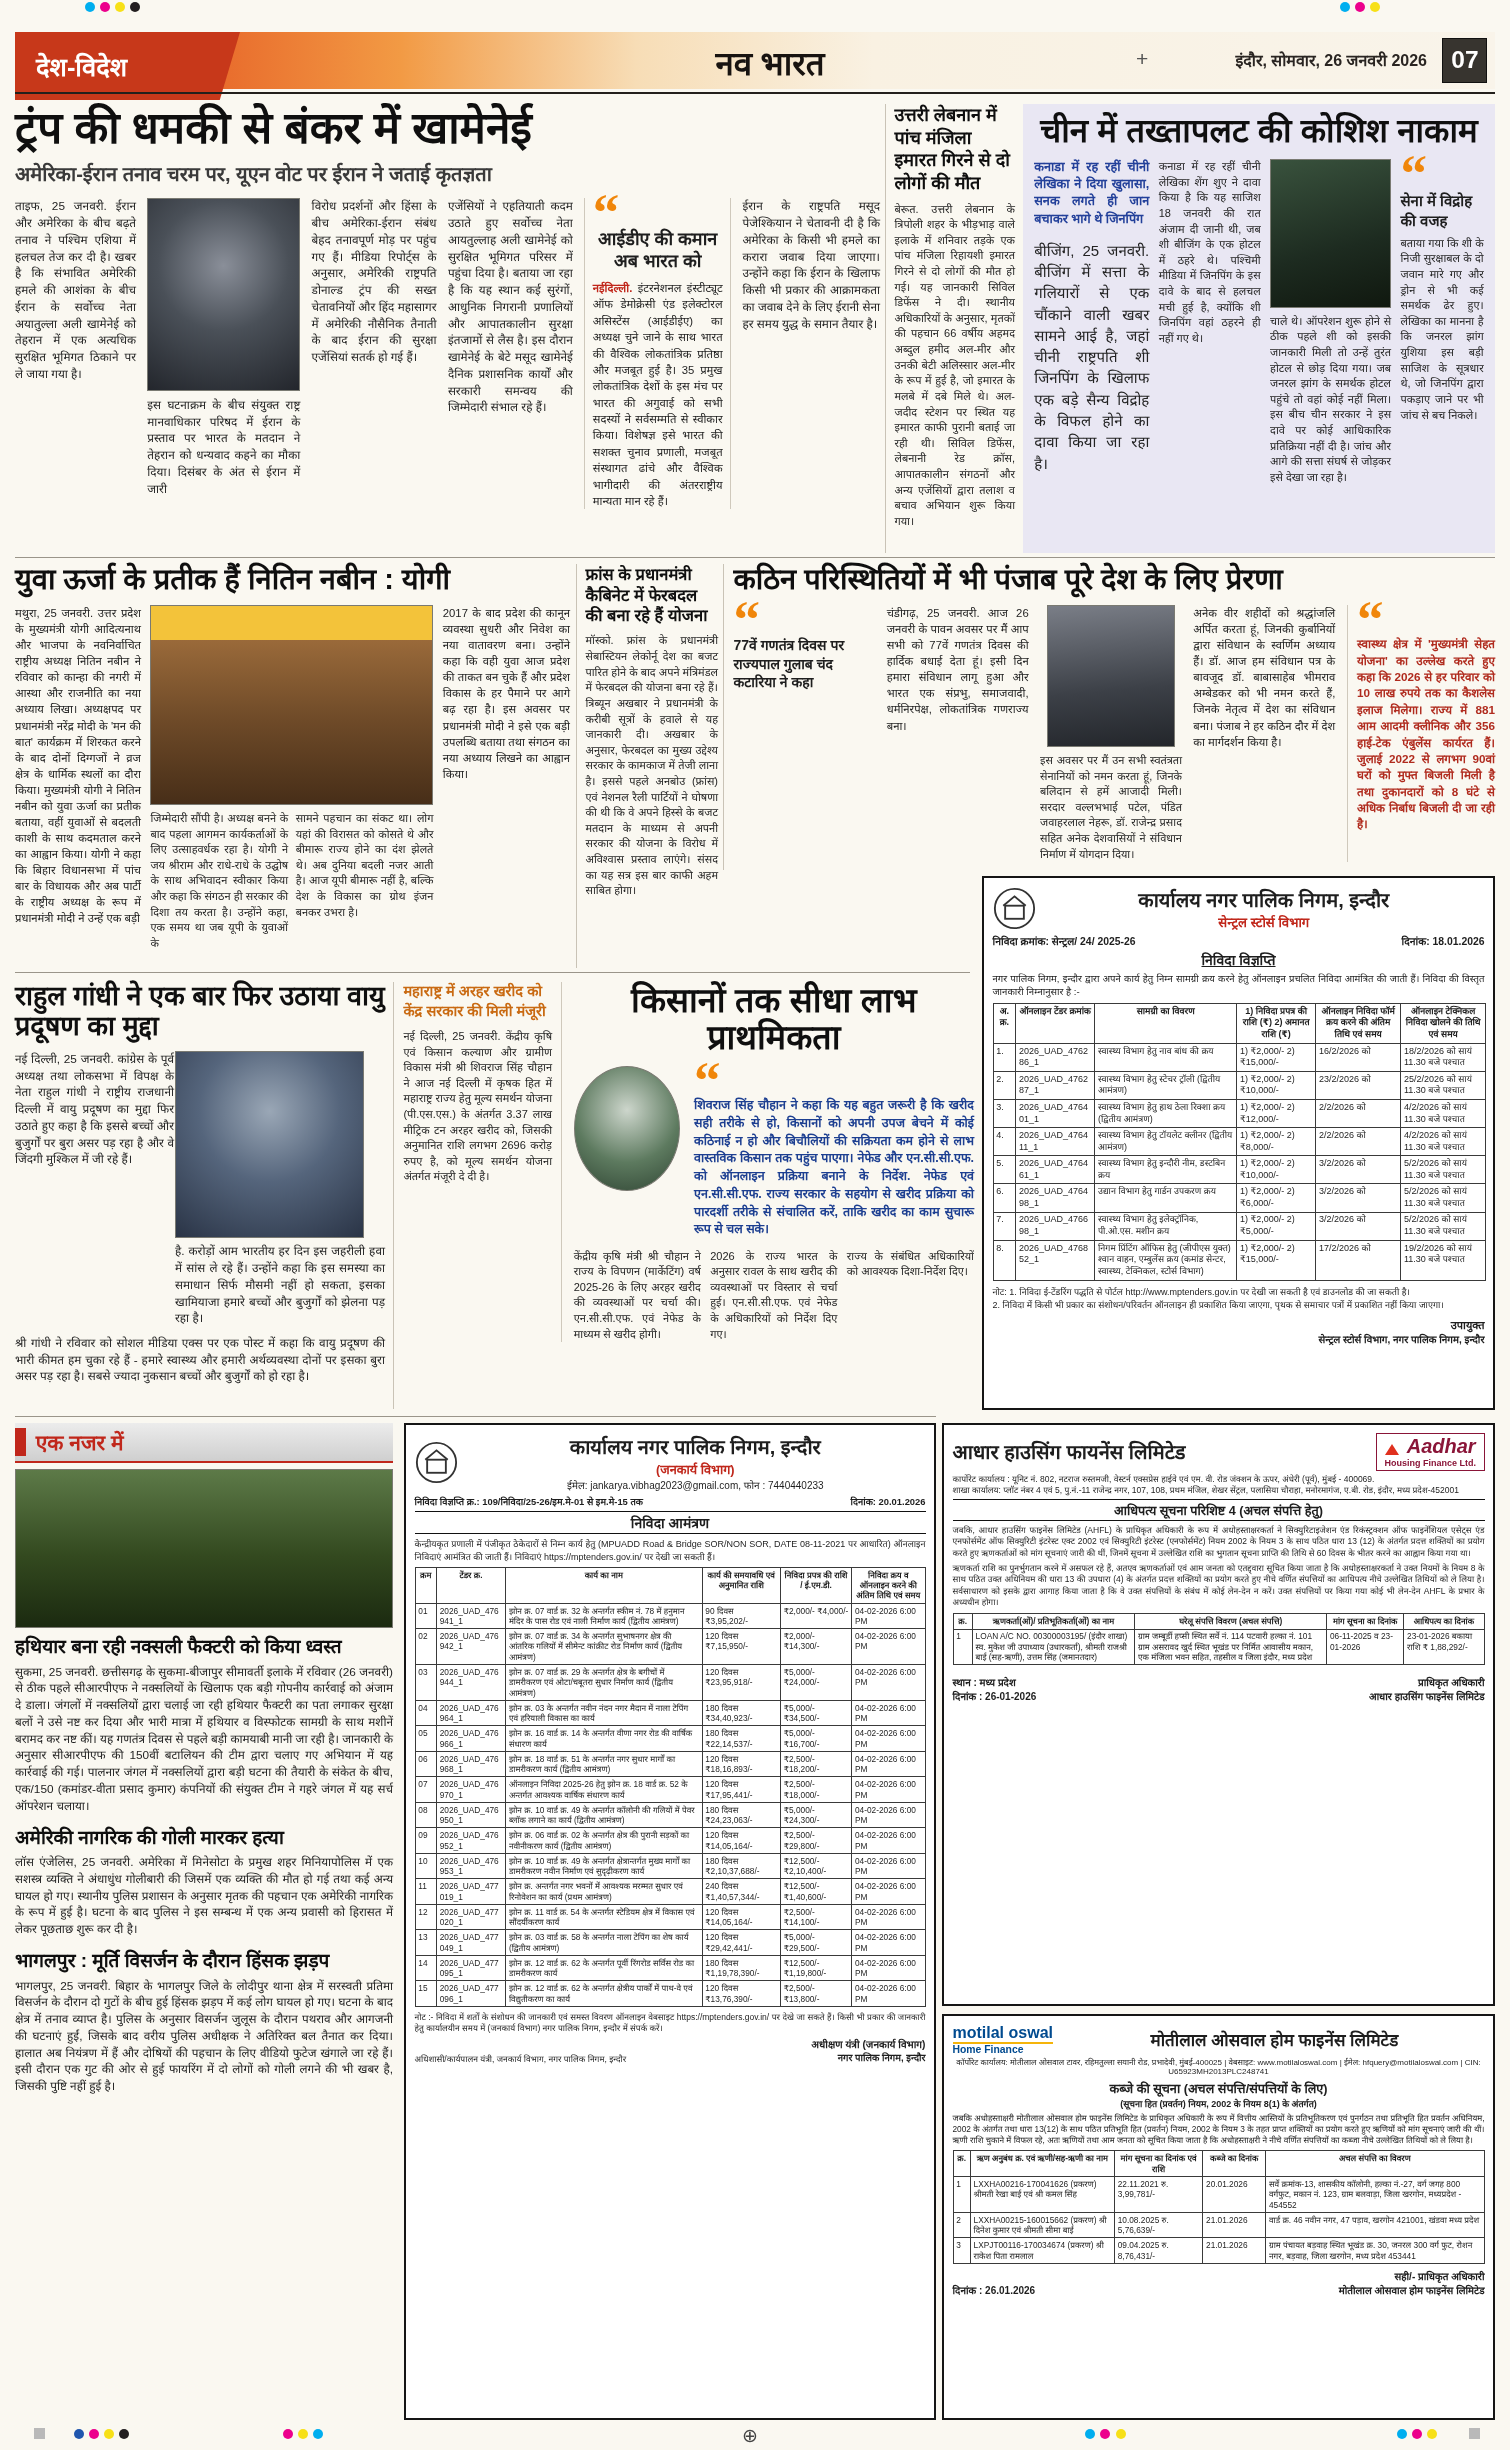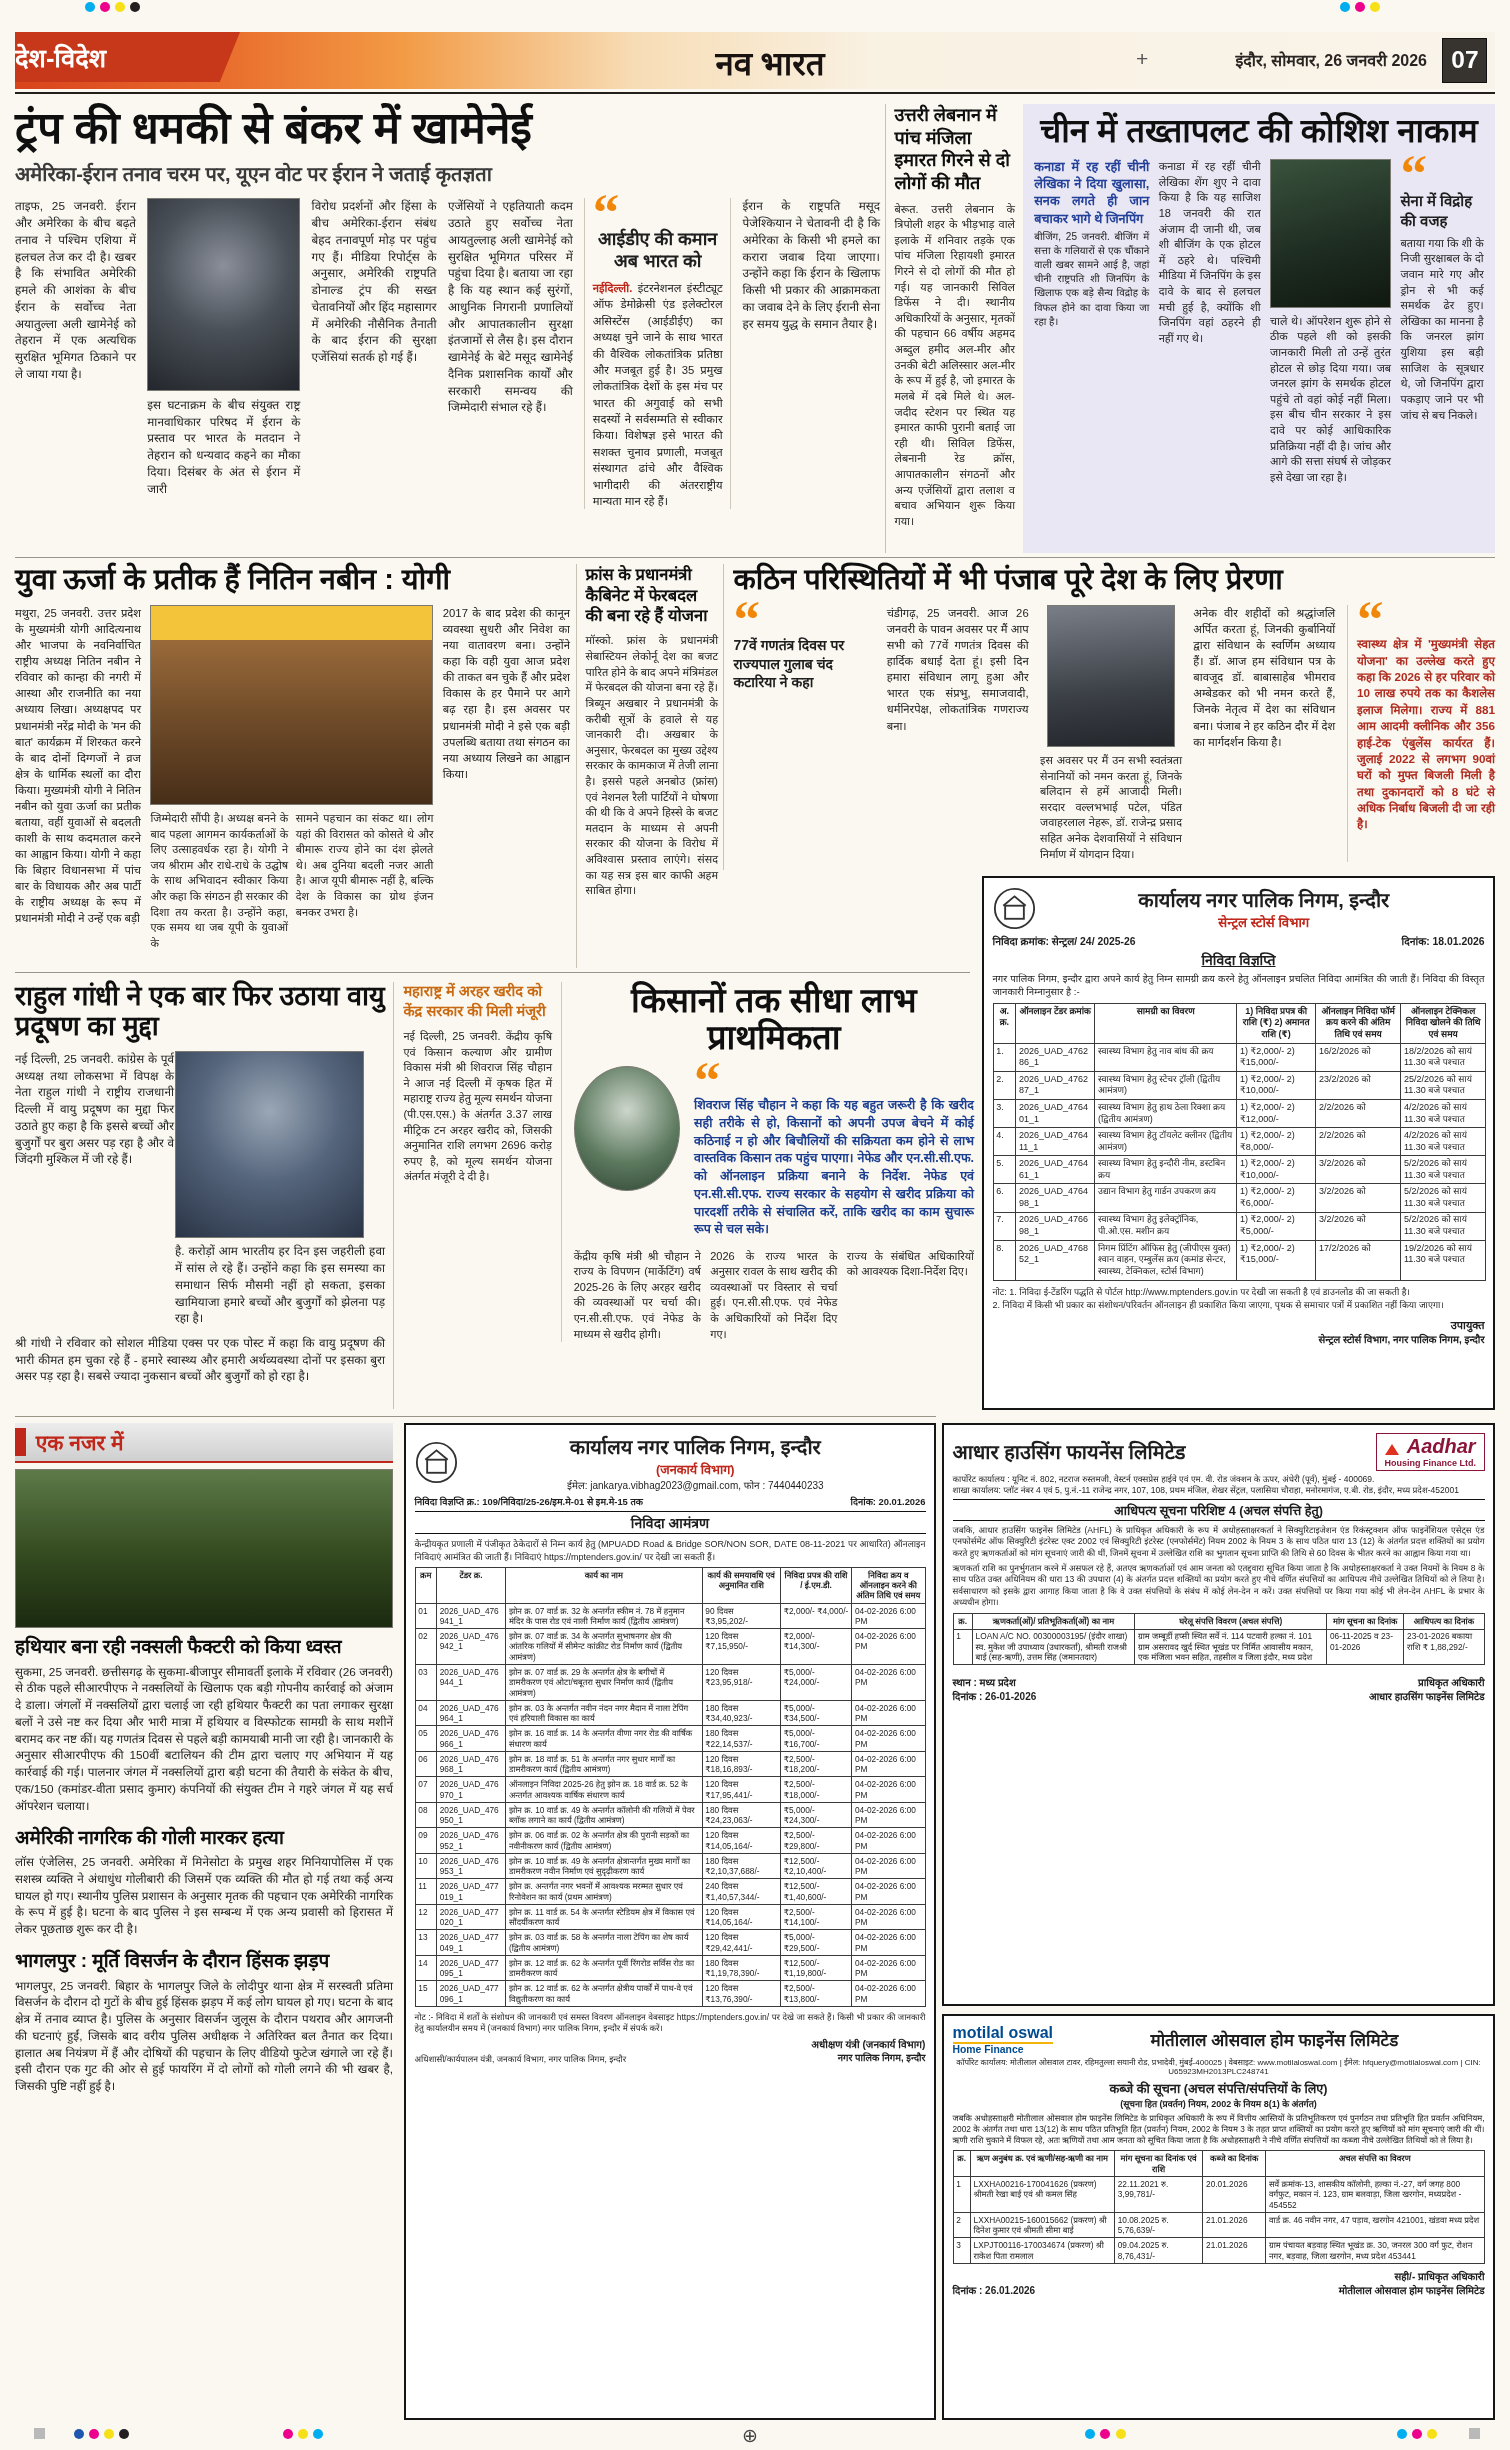--- a/index.html
+++ b/index.html
@@ -32,21 +32,21 @@
   <span class="dot abs" style="left:85px;top:1.9px;background:#00aeef"></span>
   <span class="dot abs" style="left:100px;top:1.9px;background:#ec008c"></span>
   <span class="dot abs" style="left:115px;top:1.9px;background:#f7e017"></span>
   <span class="dot abs" style="left:130px;top:1.9px;background:#231f20"></span>
   <span class="dot abs" style="left:1340px;top:1.9px;background:#00aeef"></span>
   <span class="dot abs" style="left:1355px;top:1.9px;background:#ec008c"></span>
   <span class="dot abs" style="left:1370px;top:1.9px;background:#f7e017"></span>
 </div>
 
 <div class="abs mast" style="left:15px;top:32px;width:1480px;height:57px">
-  <div class="abs" style="left:0;top:0;width:225px;height:50px;background:#c7381a;clip-path:polygon(0 0,100% 0,91% 100%,0 100%);display:flex;align-items:center;">
+  <div class="abs" style="left:0;top:0;width:225px;height:68px;background:#c7381a;clip-path:polygon(0 0,100% 0,91% 100%,0 100%);display:flex;align-items:center;padding-left:21px">
     <span style="color:#fff;font-size:25.5px;font-weight:bold">देश-विदेश</span>
   </div>
   <div class="abs" style="left:604px;top:7.6px;width:302px;text-align:center">
     <span style="font-family:'Liberation Serif',serif;font-size:33px;font-weight:bold;color:#181310">नव भारत</span>
   </div>
   <div class="abs" style="left:1121px;top:15px;font-size:21px;color:#555">+</div>
   <div class="abs" style="right:68px;top:17px;font-size:16px;font-weight:bold;color:#2a2522">इंदौर, सोमवार, 26 जनवरी 2026</div>
   <div class="abs" style="right:7.6px;top:5.7px;width:45px;height:45px;background:#37342f;border:1.9px solid #111;display:flex;align-items:center;justify-content:center">
     <span style="color:#fff;font-size:24.5px;font-weight:bold">07</span>
   </div>
@@ -79,21 +79,21 @@
 <div class="abs vline" style="left:885px;top:104px;width:130px;height:449px;padding-left:8.5px">
   <div class="hl" style="font-size:18px;line-height:1.25">उत्तरी लेबनान में पांच मंजिला इमारत गिरने से दो लोगों की मौत</div>
   <div class="bodytxt" style="font-size:11px;margin-top:7.6px">बेरूत. उत्तरी लेबनान के त्रिपोली शहर के भीड़भाड़ वाले इलाके में शनिवार तड़के एक पांच मंजिला रिहायशी इमारत गिरने से दो लोगों की मौत हो गई। यह जानकारी सिविल डिफेंस ने दी। स्थानीय अधिकारियों के अनुसार, मृतकों की पहचान 66 वर्षीय अहमद अब्दुल हमीद अल-मीर और उनकी बेटी अलिस्सार अल-मीर के रूप में हुई है, जो इमारत के मलबे में दबे मिले थे। अल-जदीद स्टेशन पर स्थित यह इमारत काफी पुरानी बताई जा रही थी। सिविल डिफेंस, लेबनानी रेड क्रॉस, आपातकालीन संगठनों और अन्य एजेंसियों द्वारा तलाश व बचाव अभियान शुरू किया गया।</div>
 </div>
 
 <div class="abs" style="left:1023px;top:104px;width:472px;height:449px;background:#e9e7f3;padding:9.4px 11.3px">
   <div class="hl" style="font-size:33px;text-align:center">चीन में तख्तापलट की कोशिश नाकाम</div>
   <div class="cols" style="gap:9.4px;margin-top:9.4px">
     <div style="width:115px">
       <div style="font-size:12.7px;font-weight:bold;color:#23409a;line-height:1.35;text-align:justify">कनाडा में रह रहीं चीनी लेखिका ने दिया खुलासा, सनक लगते ही जान बचाकर भागे थे जिनपिंग</div>
-      <div class="bodytxt" style="font-size:10px;margin-top:2px">बीजिंग, 25 जनवरी. बीजिंग में सत्ता के गलियारों से एक चौंकाने वाली खबर सामने आई है, जहां चीनी राष्ट्रपति शी जिनपिंग के खिलाफ एक बड़े सैन्य विद्रोह के विफल होने का दावा किया जा रहा है।</div>
+      <div class="bodytxt" style="font-size:15px;margin-top:12px">बीजिंग, 25 जनवरी. बीजिंग में सत्ता के गलियारों से एक चौंकाने वाली खबर सामने आई है, जहां चीनी राष्ट्रपति शी जिनपिंग के खिलाफ एक बड़े सैन्य विद्रोह के विफल होने का दावा किया जा रहा है।</div>
     </div>
     <div class="bodytxt" style="width:102px;font-size:11px">कनाडा में रह रहीं चीनी लेखिका शेंग शुए ने दावा किया है कि यह साजिश 18 जनवरी की रात अंजाम दी जानी थी, जब शी बीजिंग के एक होटल में ठहरे थे। पश्चिमी मीडिया में जिनपिंग के इस दावे के बाद से हलचल मची हुई है, क्योंकि शी जिनपिंग वहां ठहरने ही नहीं गए थे।</div>
     <div style="width:121px">
       <div class="photo" style="width:121px;height:149px;background:linear-gradient(165deg,#39523d 0%,#1d2b20 60%,#10180f 100%)"></div>
       <div class="bodytxt" style="font-size:11px;margin-top:5.7px">चाले थे। ऑपरेशन शुरू होने से ठीक पहले शी को इसकी जानकारी मिली तो उन्हें तुरंत होटल से छोड़ दिया गया। जब जनरल झांग के समर्थक होटल पहुंचे तो वहां कोई नहीं मिला। इस बीच चीन सरकार ने इस दावे पर कोई आधिकारिक प्रतिक्रिया नहीं दी है। जांच और आगे की सत्ता संघर्ष से जोड़कर इसे देखा जा रहा है।</div>
     </div>
     <div style="flex:1">
       <span class="bigquote">“</span>
       <div style="font-size:15px;font-weight:bold;margin-top:1.9px">सेना में विद्रोह की वजह</div>
       <div class="bodytxt" style="font-size:11px;margin-top:5.7px">बताया गया कि शी के निजी सुरक्षाबल के दो जवान मारे गए और ड्रोन से भी कई समर्थक ढेर हुए। लेखिका का मानना है कि जनरल झांग युशिया इस बड़ी साजिश के सूत्रधार थे, जो जिनपिंग द्वारा पकड़ाए जाने पर भी जांच से बच निकले।</div>

